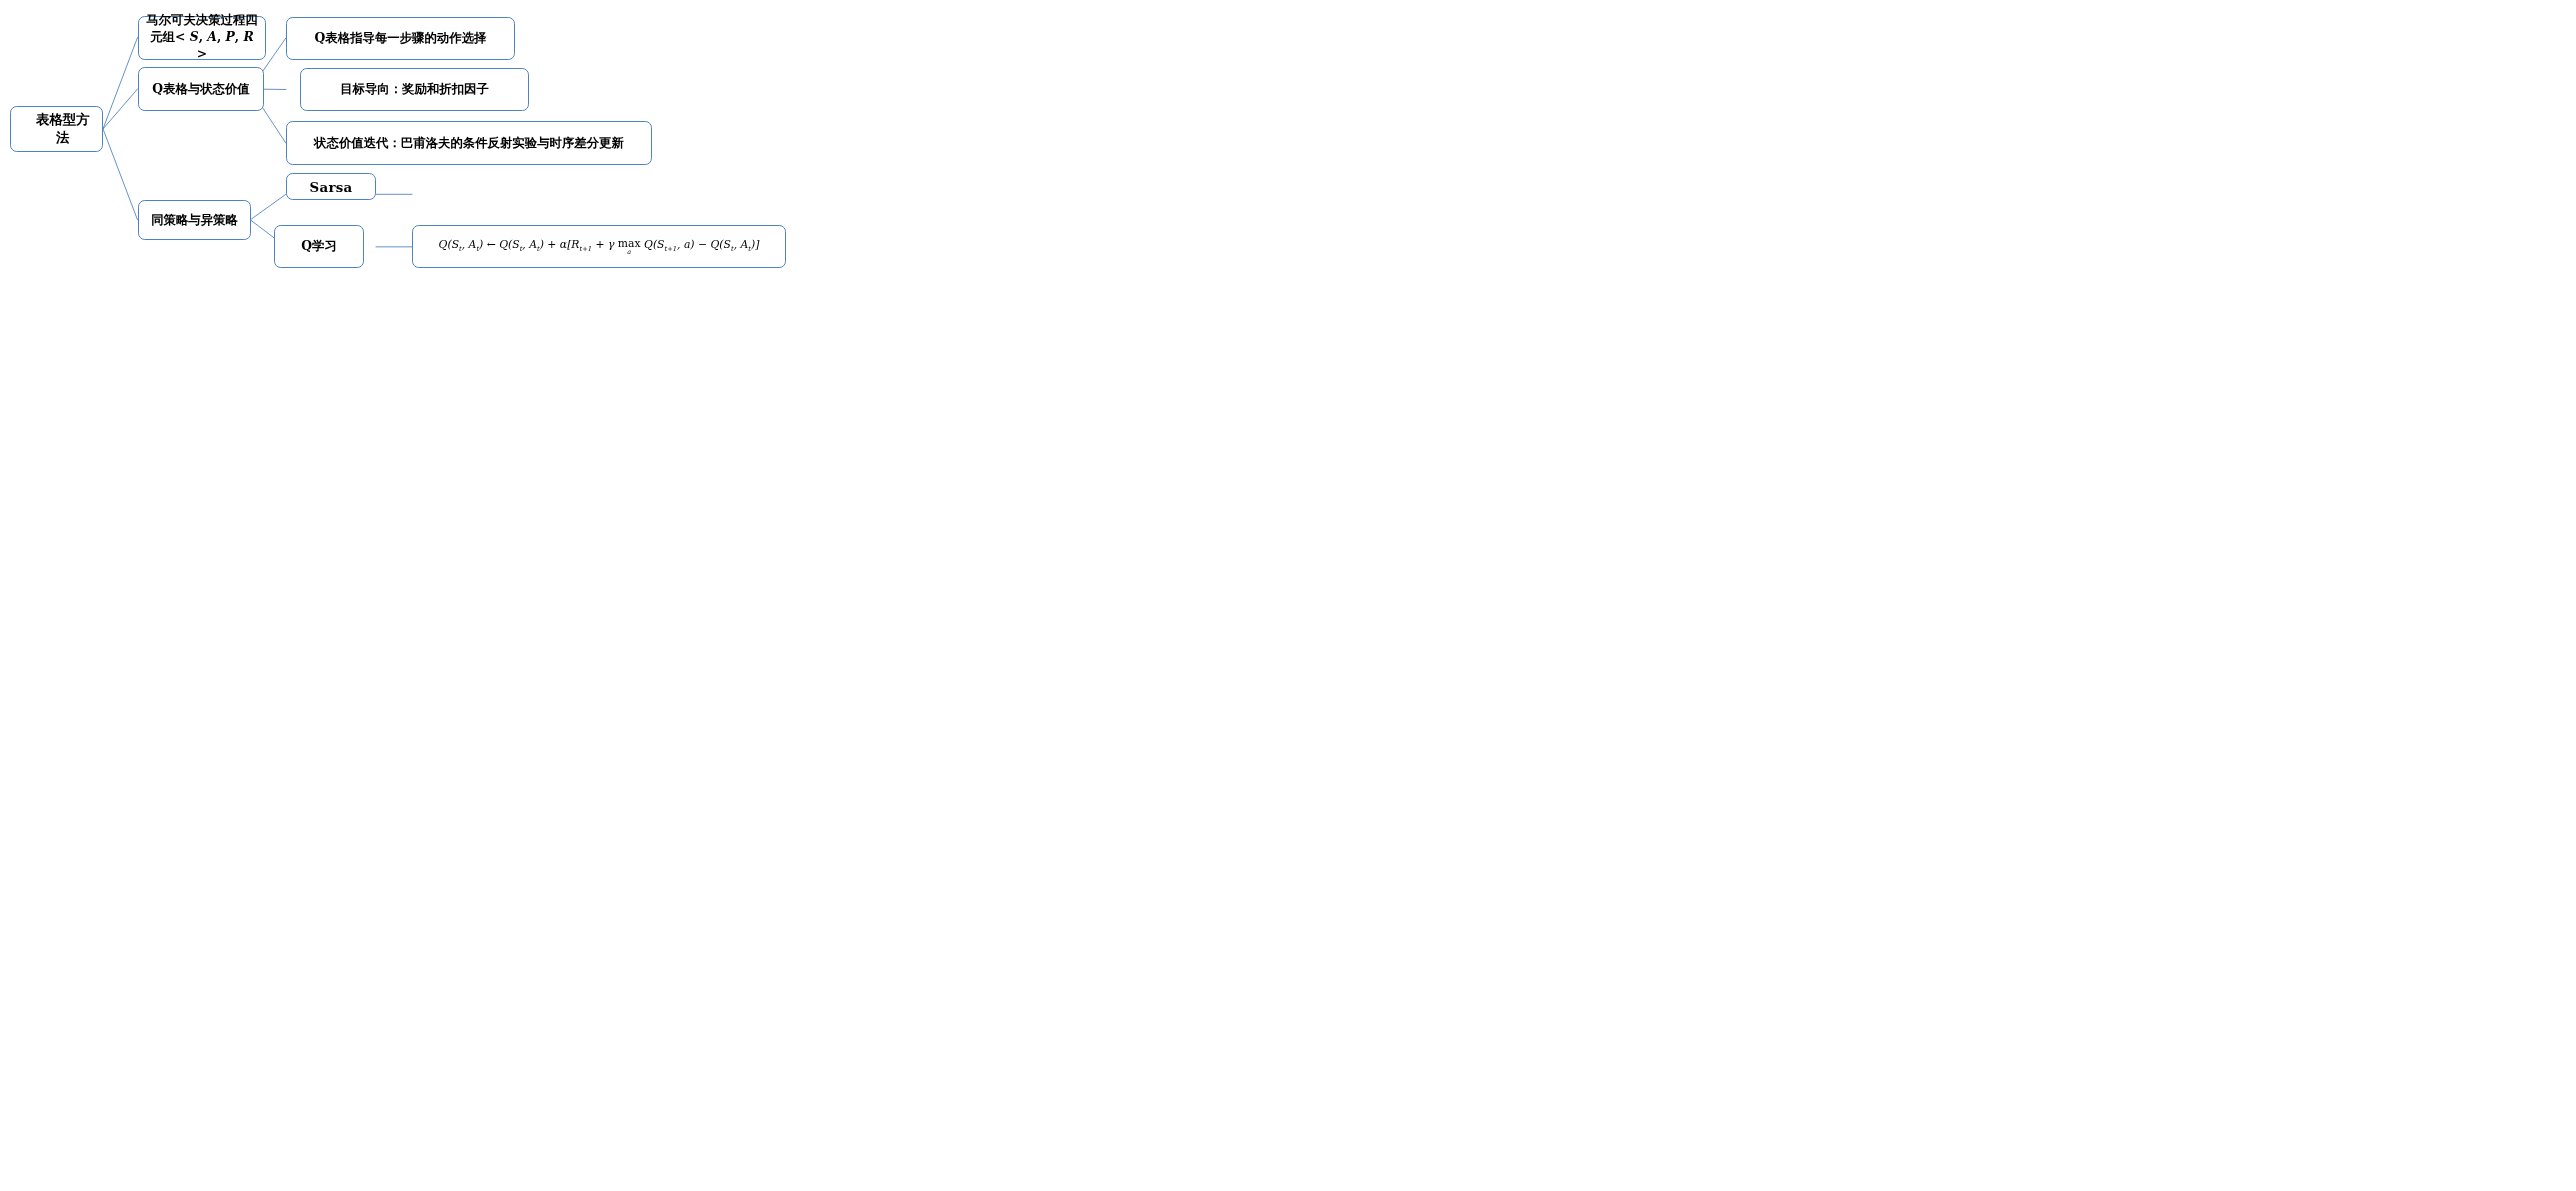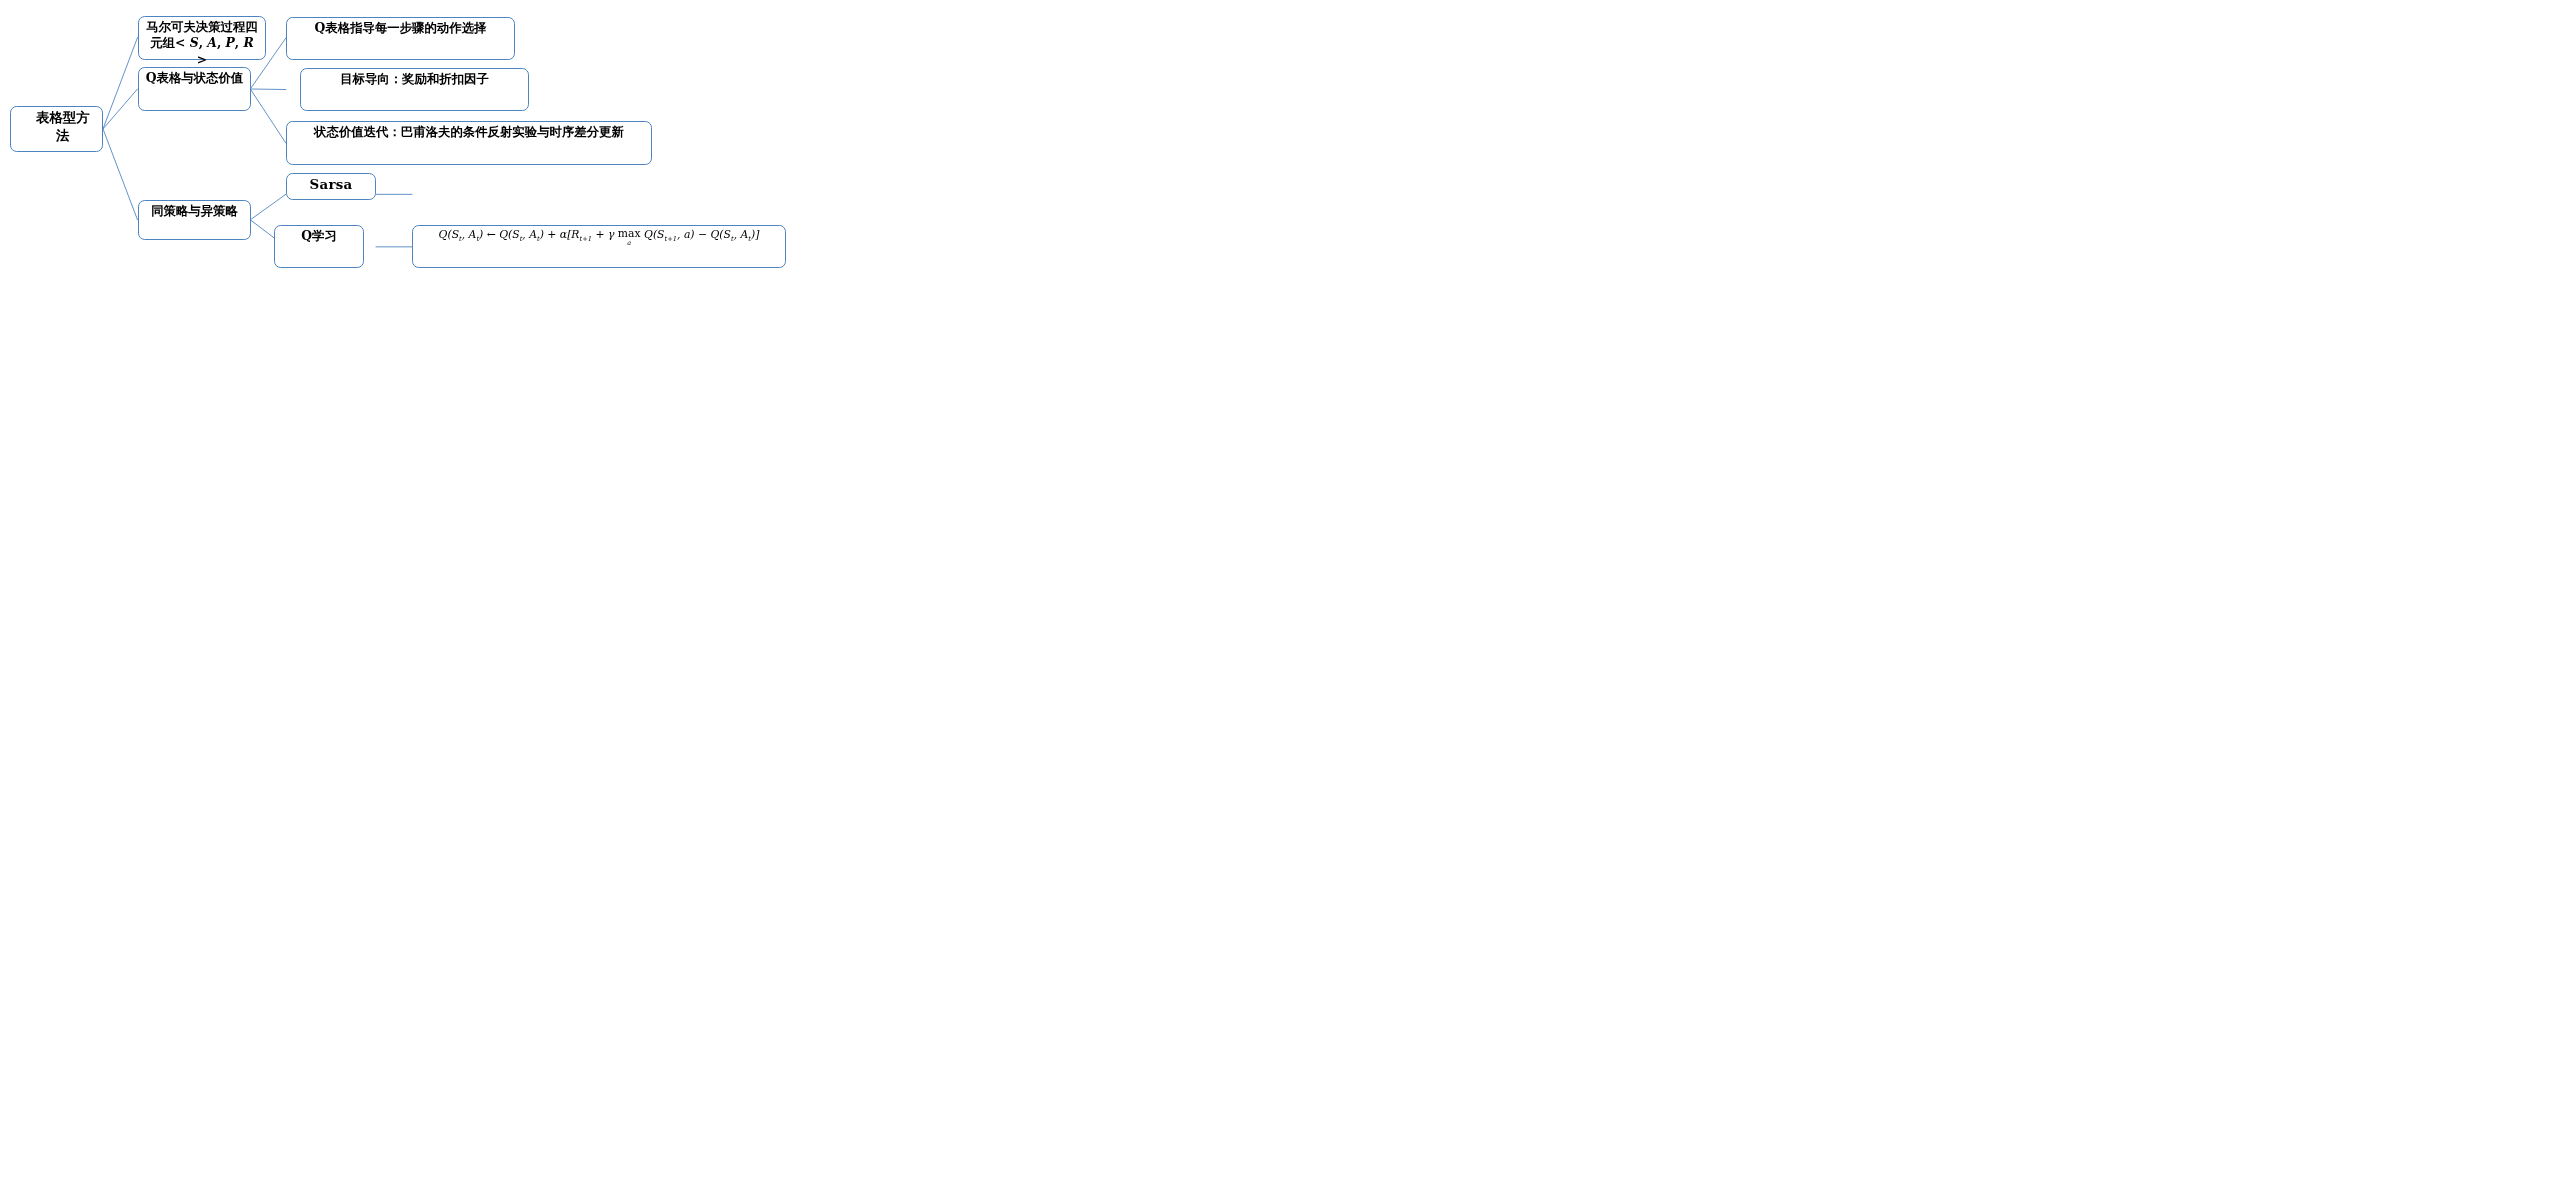--- a/index.html
+++ b/index.html
@@ -20,21 +20,21 @@
   }
   .node {
     position: absolute;
     box-sizing: border-box;
     background: #ffffff;
     border: 1.8px solid var(--accent);
     border-radius: 6.7px;
     display: flex;
     flex-direction: column;
     align-items: center;
-    justify-content: flex-start;
+    justify-content: center;
     text-align: center;
     color: #000000;
     padding: 2.1px 6.2px;
     z-index: 2;
   }
   .cjk-bold {
     font-weight: 700;
     font-size: 12.4px;
     line-height: 1.35;
   }
@@ -82,21 +82,21 @@
 
   <div class="node" id="node-root" style="left:10.3px; top:106px; width:93px; height:46px;">
     <span class="root-label">表格型方法</span>
   </div>
 
   <div class="node" id="node-mdp" style="left:138px; top:15.5px; width:128px; height:44px;">
     <span class="cjk-bold nline">马尔可夫决策过程四</span>
     <span class="cjk-bold nline">元组&lt; <span class="it">S</span>, <span class="it">A</span>, <span class="it">P</span>, <span class="it">R</span> &gt;</span>
   </div>
 
-  <div class="node" id="node-qtable" style="left:138px; top:67px; width:113px; height:44px;">
+  <div class="node" id="node-qtable" style="left:138px; top:67px; width:126px; height:44px;">
     <span class="cjk-bold">Q表格与状态价值</span>
   </div>
 
   <div class="node" id="node-policy" style="left:138px; top:200px; width:113px; height:40px;">
     <span class="cjk-bold">同策略与异策略</span>
   </div>
 
   <div class="node" id="node-qguide" style="left:286px; top:16.5px; width:229px; height:43px;">
     <span class="cjk-bold">Q表格指导每一步骤的动作选择</span>
   </div>

